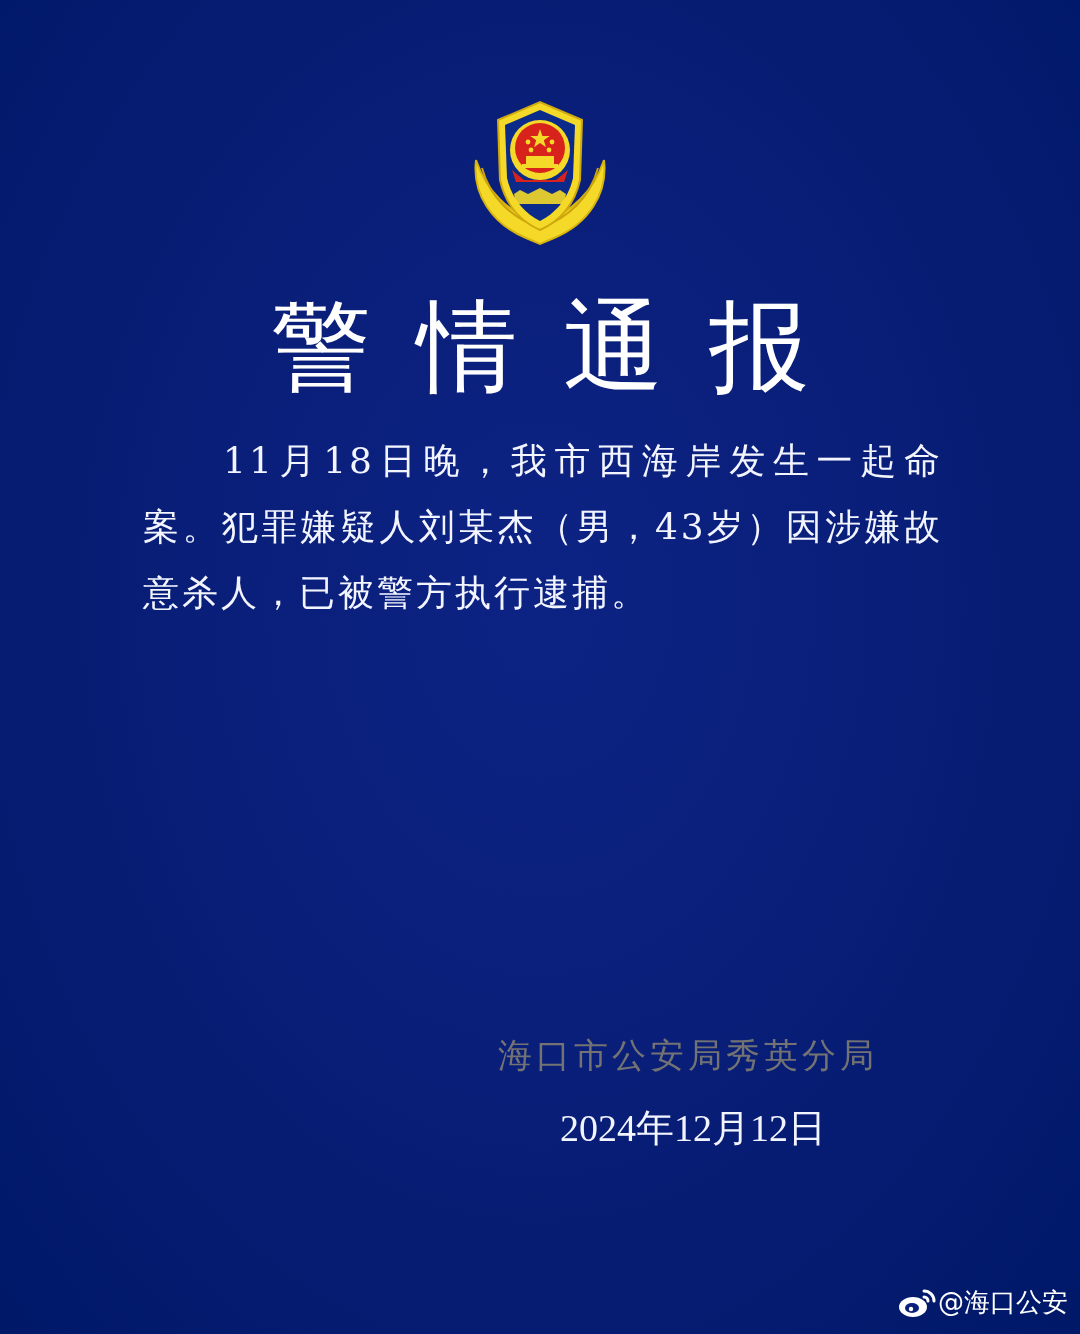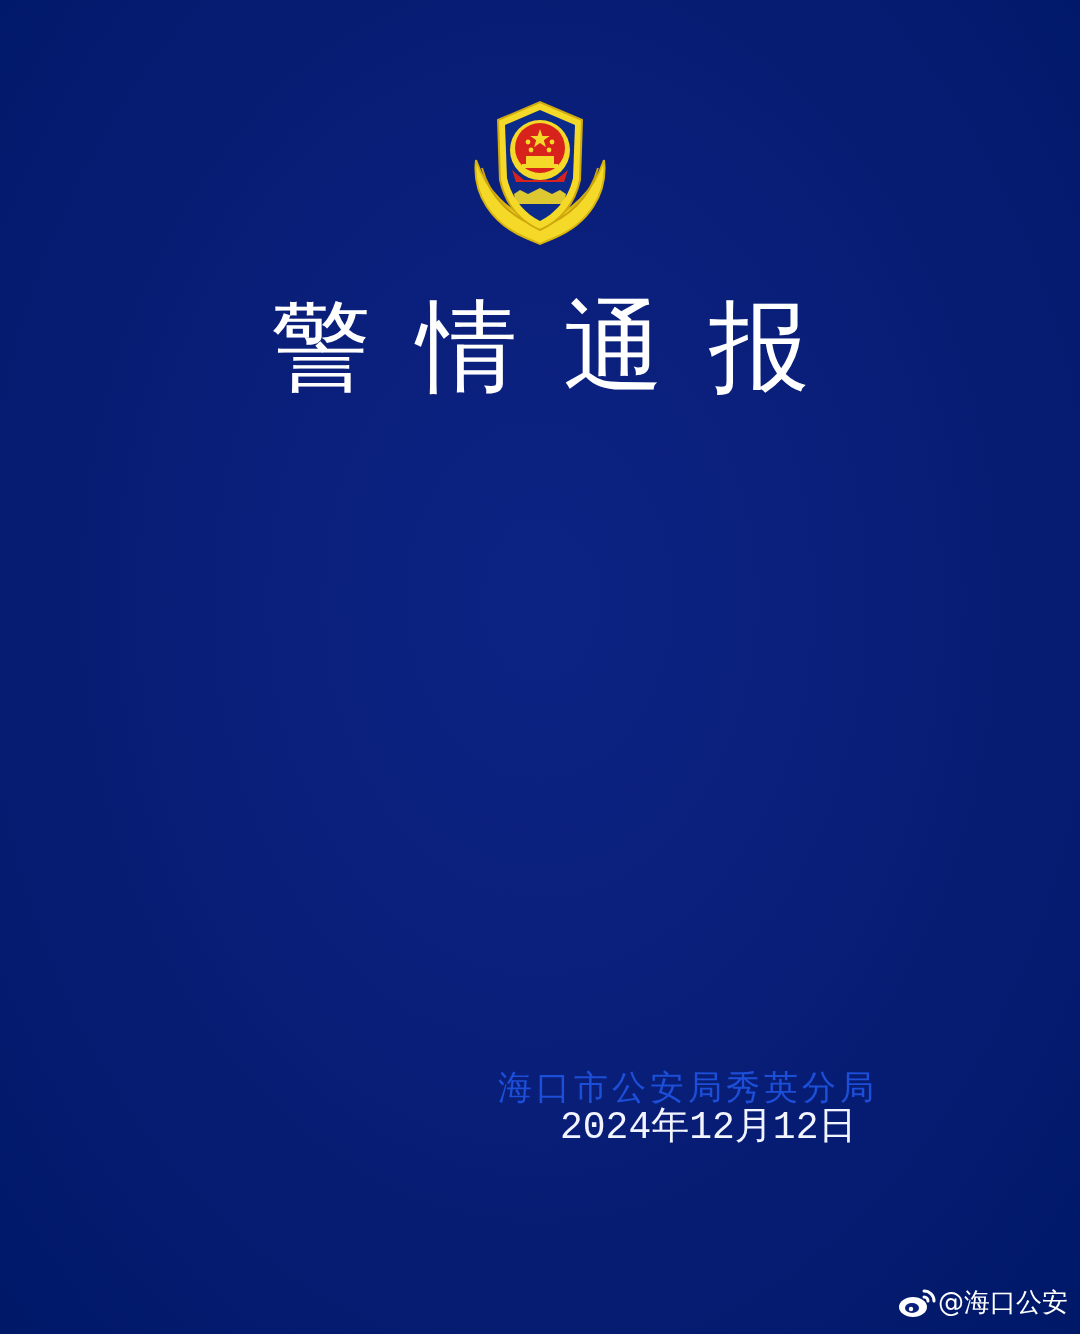--- a/index.html
+++ b/index.html
@@ -19,27 +19,27 @@
     padding-left: 46px; line-height: 110px; color: #ffffff;
   }
   .body-text {
     position: absolute; left: 143px; width: 800px; top: 428px;
     font-family: "DejaVu Serif", "Liberation Serif", serif;
     font-size: 36px; line-height: 66px; letter-spacing: 3px;
     color: #f2f4ff;
   }
   .body-text p { margin: 0; text-indent: 80px; text-align: justify; }
   .signature {
-    position: absolute; left: 498px; top: 1060px;
-    font-family: Liberation Serif, serif;
-    font-size: 34px; letter-spacing: 4px; line-height: 56px; color: #1d4ed8;
+    position: absolute; left: 498px; top: 1030px;
+    font-family: Liberation Mono, monospace;
+    font-size: 34px; letter-spacing: 4px; line-height: 56px; color: #737373;
   }
   .date {
     position: absolute; left: 560px; top: 1100px;
-    font-family: Liberation Mono, monospace;
+    font-family: Liberation Serif, serif;
     font-size: 38px; line-height: 56px; color: #f2f4ff;
   }
   .watermark {
     position: absolute; right: 12px; bottom: 14px;
     display: flex; align-items: center; gap: 0;
     font-family: "DejaVu Sans", "Liberation Sans", sans-serif;
     font-size: 26px; color: #ffffff;
   }
   .weibo-icon { width: 40px; height: 32px; display: inline-block; }
 </style>
@@ -69,20 +69,21 @@
     <rect x="54" y="66" width="36" height="4" fill="#f5d928"></rect>
 
     <path d="M44 72 L56 82 L88 82 L100 72 L96 84 L48 84 Z" fill="#d7231b"></path>
 
     <path d="M46 96 L52 92 L60 96 L72 90 L84 96 L92 92 L98 96 L96 106 L48 106 Z" fill="#f5d928" opacity="0.9"></path>
   </svg>
 
   <div class="title">警情通报</div>
 
   <div class="body-text">
+    <p>11月18日晚，我市西海岸发生一起命案。犯罪嫌疑人刘某杰（男，43岁）因涉嫌故意杀人，已被警方执行逮捕。</p>
   </div>
 
   <div class="signature">海口市公安局秀英分局</div>
   <div class="date">2024年12月12日</div>
 
   <div class="watermark">
     <svg class="weibo-icon" viewBox="0 0 40 32">
       <ellipse cx="15" cy="20" rx="14" ry="10" fill="#ffffff"></ellipse>
       <ellipse cx="14" cy="21" rx="7" ry="5" fill="#0a1f7a"></ellipse>
       <circle cx="13" cy="22" r="2.2" fill="#ffffff"></circle>

